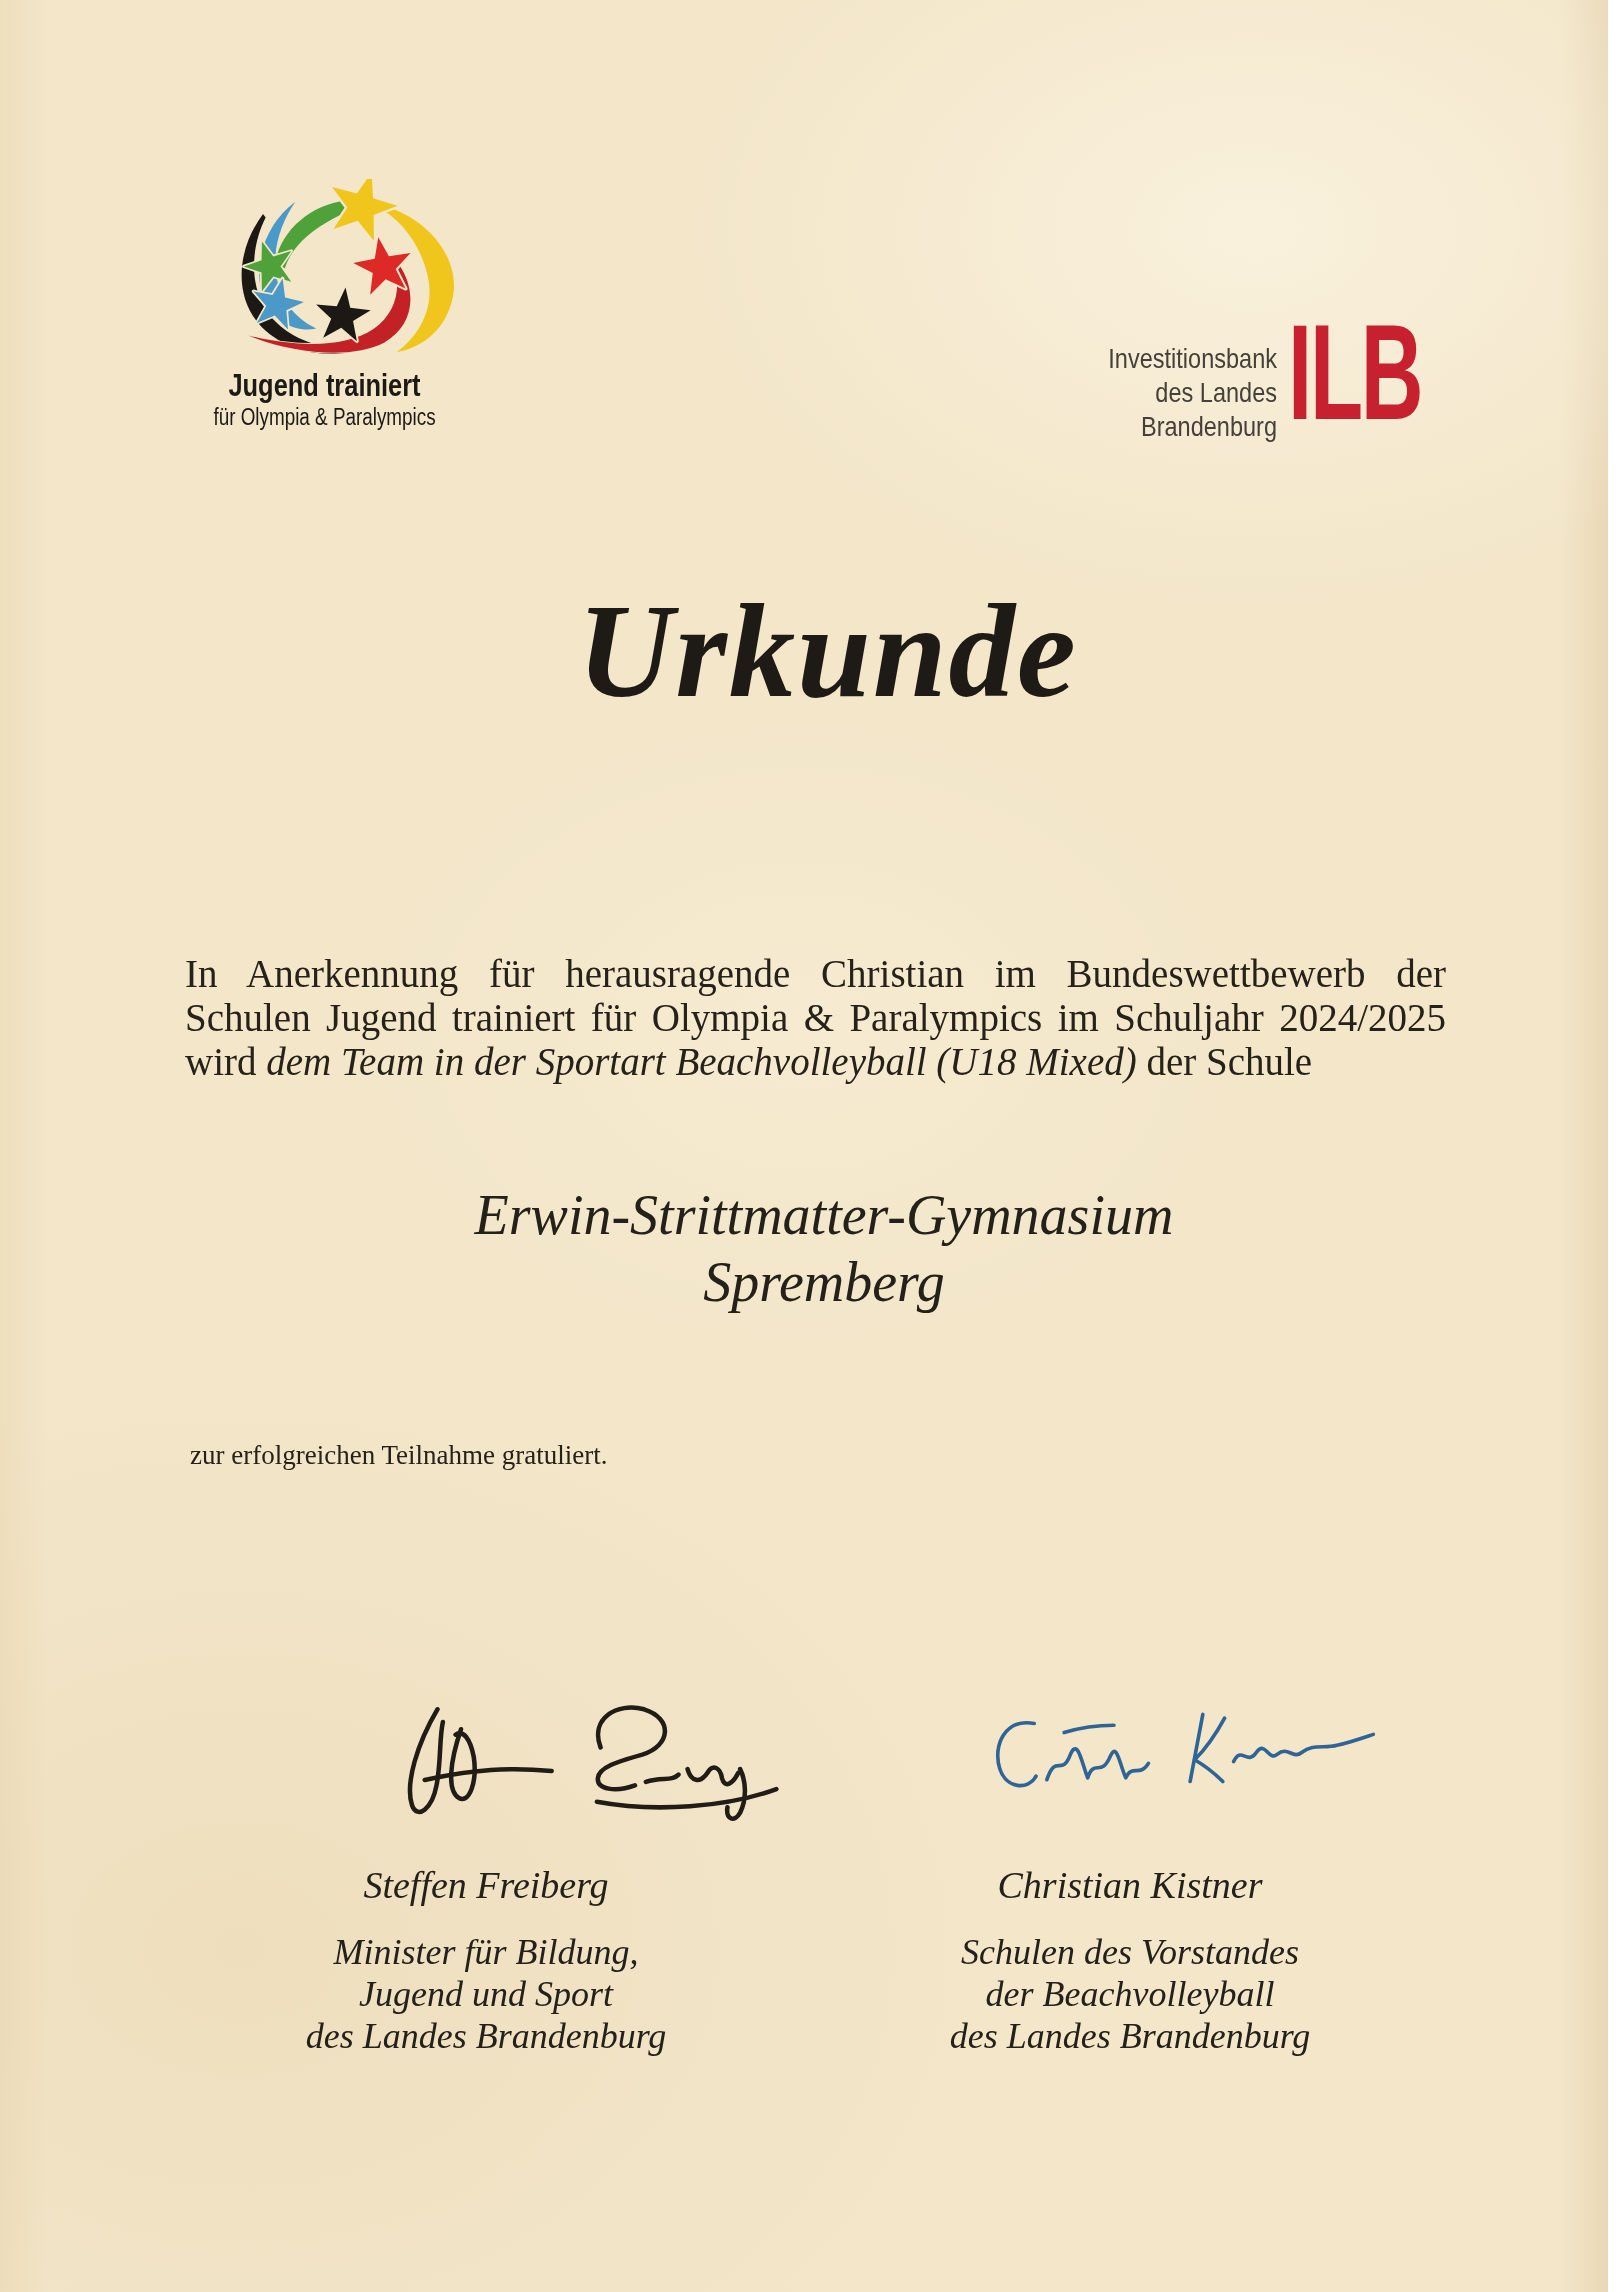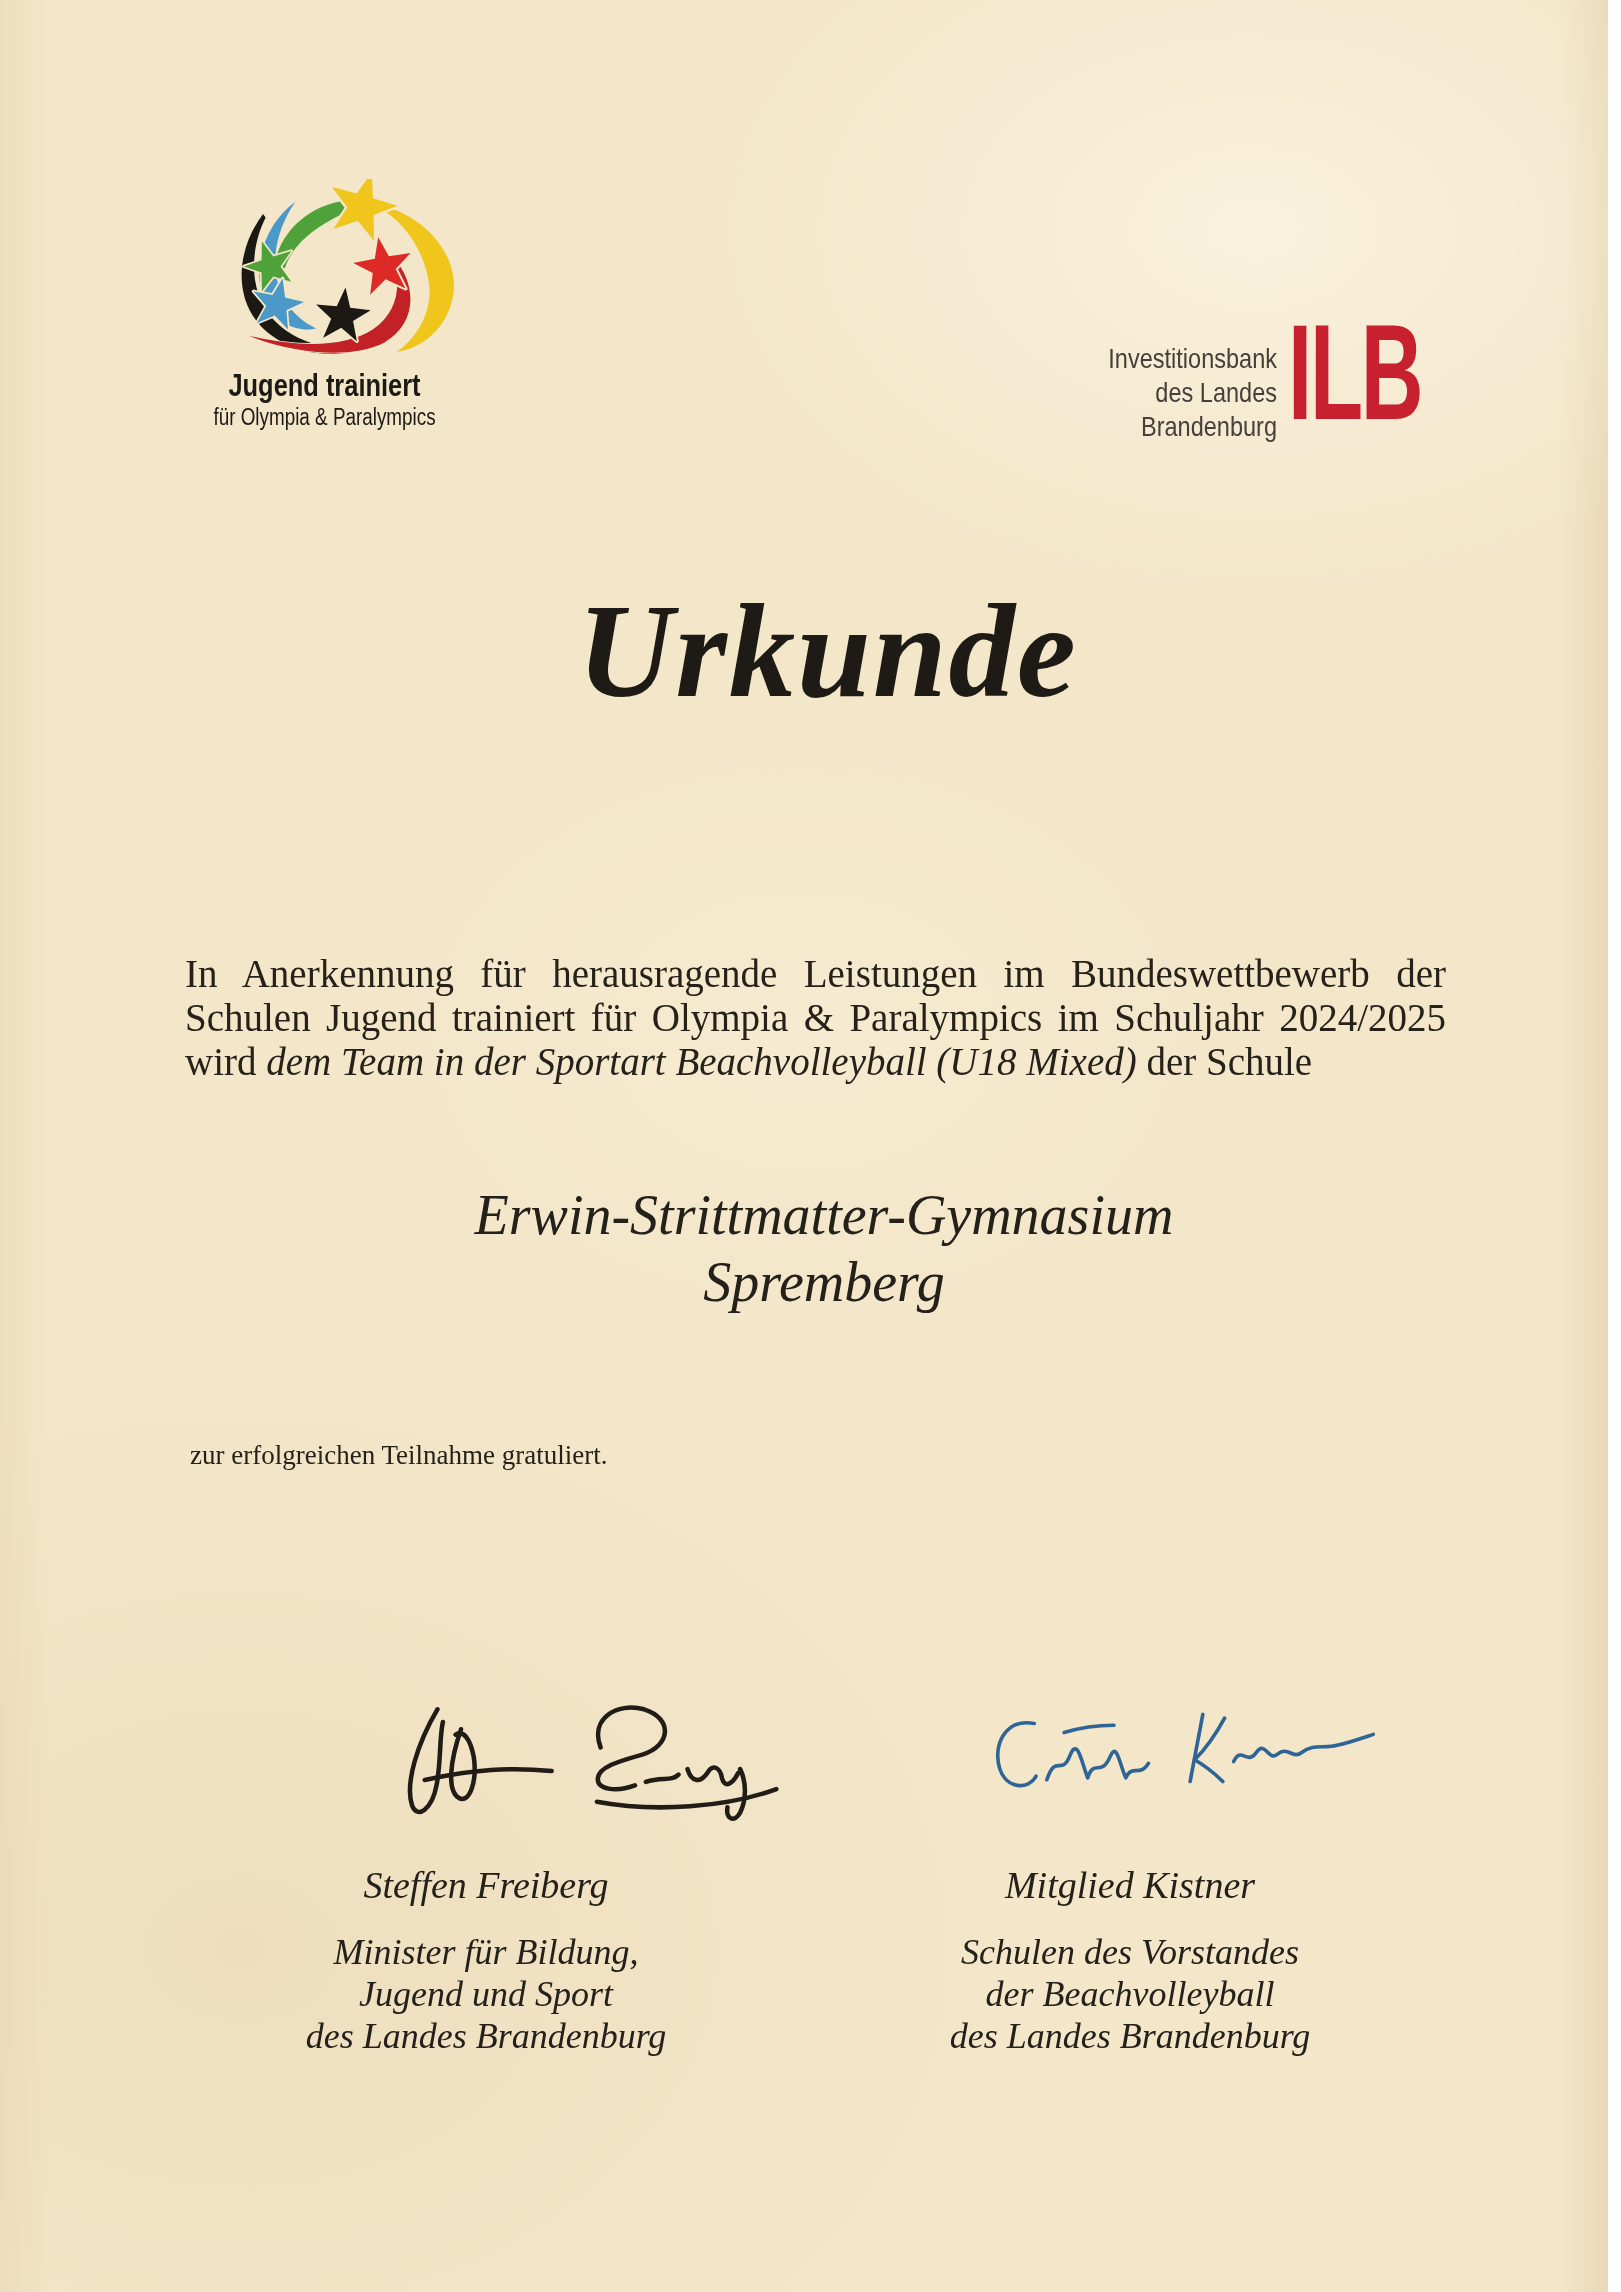--- a/index.html
+++ b/index.html
@@ -99,21 +99,21 @@
   <div class="abs ilb-lines">
     <div>Investitionsbank</div>
     <div>des Landes</div>
     <div>Brandenburg</div>
   </div>
   <div class="abs ilb-acronym">ILB</div>
 
   <div class="abs title">Urkunde</div>
 
   <div class="abs body-block">
-    <div class="body-line justify">In Anerkennung für herausragende Leistungen im Bundeswettbewerb der</div>
+    <div class="body-line justify">In Anerkennung für herausragende Christian im Bundeswettbewerb der</div>
     <div class="body-line justify">Schulen Jugend trainiert für Olympia &amp; Paralympics im Schuljahr 2024/2025</div>
     <div class="body-line"><span>wird</span> <em>dem Team in der Sportart Beachvolleyball (U18 Mixed)</em> <span>der Schule</span></div>
   </div>
 
   <div class="abs school">
     <div>Erwin-Strittmatter-Gymnasium</div>
     <div>Spremberg</div>
   </div>
 
   <div class="abs closing">zur erfolgreichen Teilnahme gratuliert.</div>
@@ -143,20 +143,20 @@
   </svg>
 
   <div class="abs sig-block sig-block-left">
     <div class="sig-name">Steffen Freiberg</div>
     <div class="sig-role">Minister für Bildung,</div>
     <div class="sig-role">Jugend und Sport</div>
     <div class="sig-role">des Landes Brandenburg</div>
   </div>
 
   <div class="abs sig-block sig-block-right">
-    <div class="sig-name">Mitglied Kistner</div>
+    <div class="sig-name">Christian Kistner</div>
     <div class="sig-role">Schulen des Vorstandes</div>
     <div class="sig-role">der Beachvolleyball</div>
     <div class="sig-role">des Landes Brandenburg</div>
   </div>
 
 </div>
 
 
 </body></html>

